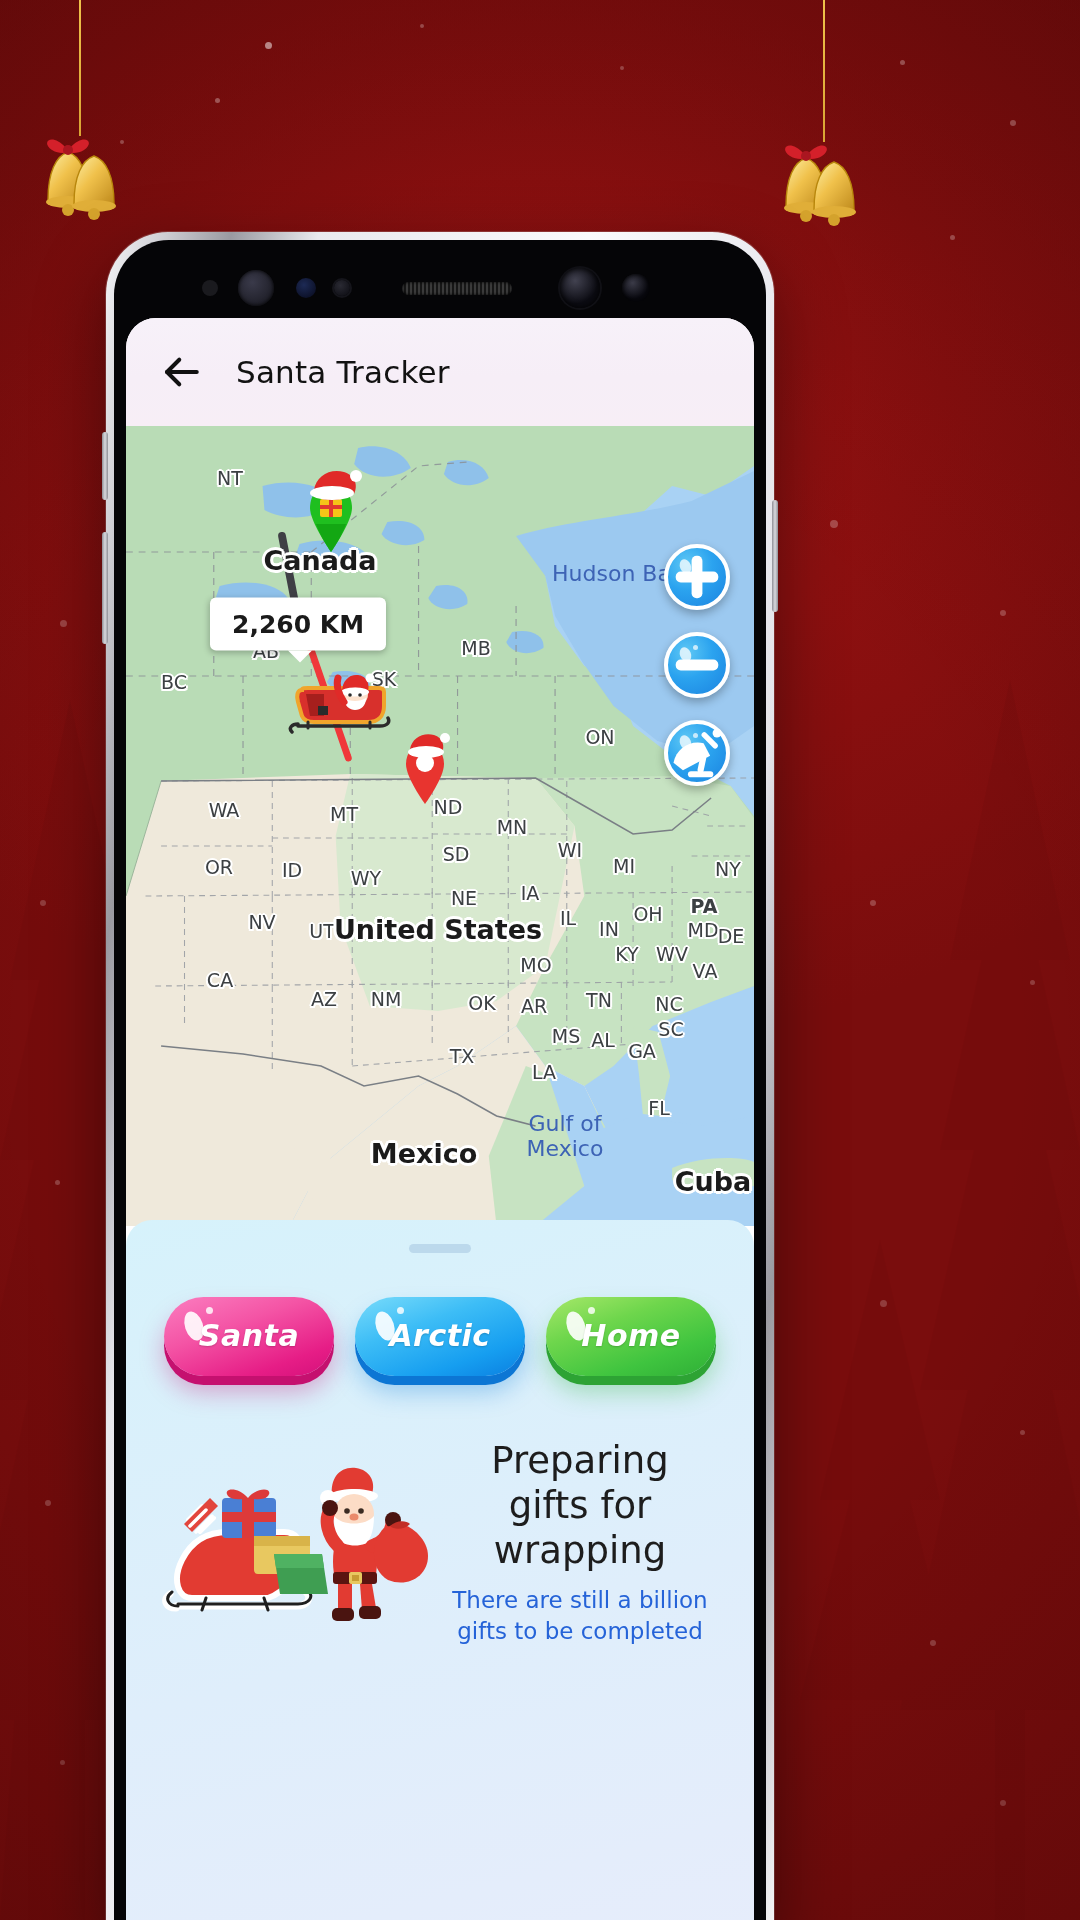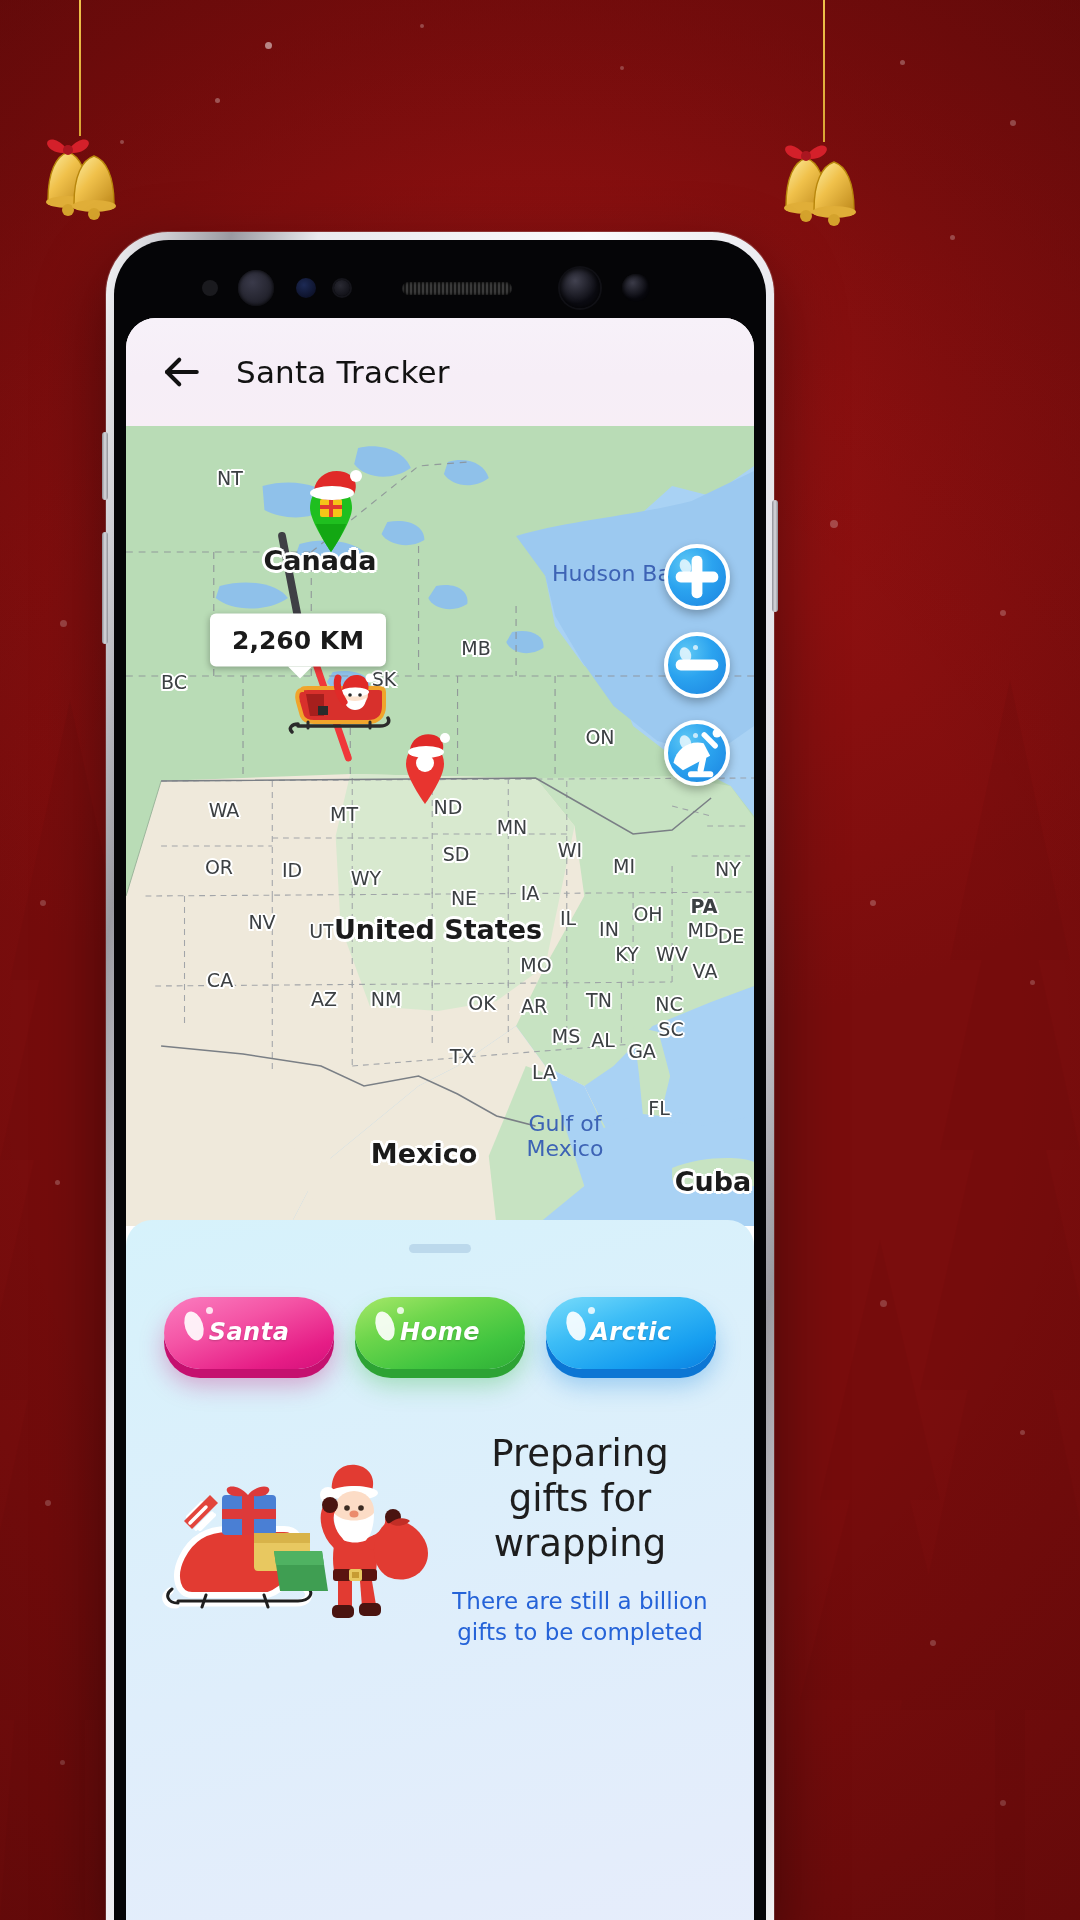--- a/index.html
+++ b/index.html
@@ -168,21 +168,21 @@
     cursor: pointer;
   }
   .chip-row { display: flex; justify-content: space-between; padding: 0 38px; }
   .chip {
     position: relative;
     min-width: 170px;
     padding: 21px 30px 23px 30px;
     border-radius: 44px;
     text-align: center;
     color: #fff;
-    font-size: 24px; font-weight: bold; font-style: italic;
+    font-size: 30px; font-weight: bold; font-style: italic;
     letter-spacing: .5px;
     cursor: pointer;
     overflow: hidden;
     text-shadow: 0 1px 2px rgba(0,0,0,.18);
   }
   .chip .gloss {
     position: absolute; left: 21px; top: 14px;
     width: 18px; height: 30px; border-radius: 50%;
     background: rgba(255,255,255,.9); transform: rotate(-18deg);
   }
@@ -199,21 +199,21 @@
     padding: 62px 34px 0 30px;
     gap: 12px;
   }
   .info-art { flex: none; width: 278px; height: 190px; position: relative; }
   .info-text { flex: 1; text-align: center; padding-right: 6px; }
   .info-title {
     font-size: 37px; color: #1d1d1d; line-height: 1.22;
     font-family: "DejaVu Sans", "Liberation Sans", sans-serif;
   }
   .info-sub {
-    margin-top: 20px;
+    margin-top: 12px;
     font-size: 23px; color: #2563d8; line-height: 1.35;
   }
 </style>
 </head>
 <body>
 
 <div class="stage">
 
   <svg class="bg-trees" viewBox="0 0 1080 1920" preserveAspectRatio="none">
     <g fill="#6e0c0c" opacity="0.85">
@@ -501,21 +501,21 @@
               <rect x="34" y="39" width="22" height="4" fill="#e03a2f"></rect>
               <path d="M45 33 C40 27 33 28 35 32 C36.5 34.5 43 33.6 45 33 Z" fill="#e03a2f"></path>
               <path d="M45 33 C50 27 57 28 55 32 C53.5 34.5 47 33.6 45 33 Z" fill="#e03a2f"></path>
 
               <path d="M28 24 C30 10 44 2 58 6 C70 10 72 20 68 28 C60 20 40 18 28 24 Z" fill="#e02a28"></path>
               <ellipse cx="46" cy="27" rx="22" ry="7" fill="#fff"></ellipse>
               <circle cx="70" cy="10" r="6" fill="#fff"></circle>
             </svg>
           </div>
 
-          <div class="dist-bubble" style="left:172px; top:214px;">2,260 KM</div>
+          <div class="dist-bubble" style="left:172px; top:198px;">2,260 KM</div>
 
           <div style="position:absolute; left:158px; top:238px; width:110px; height:70px;">
             <svg width="110" height="70" viewBox="0 0 110 70">
 
               <path d="M18 26 C14 26 12 30 14 38 L18 52 C20 57 24 58 30 58 L84 58 C94 58 100 52 100 42 L100 28 C100 25 98 24 95 24 L24 24 C21 24 18 24 18 26 Z" fill="#d8302c" stroke="#f0a52c" stroke-width="4"></path>
               <path d="M22 30 L40 30 L40 52 L26 52 Z" fill="#a61f1d"></path>
               <rect x="34" y="42" width="10" height="9" fill="#2b2b2b"></rect>
 
               <path d="M14 60 C8 60 4 64 8 68 M14 62 L96 62 C104 62 106 58 104 54" stroke="#2b2b2b" stroke-width="3.5" fill="none" stroke-linecap="round"></path>
               <path d="M24 58 L24 64 M86 58 L86 64" stroke="#2b2b2b" stroke-width="3" stroke-linecap="round"></path>
@@ -568,29 +568,29 @@
 
         <div class="sheet">
           <div class="sheet-handle"></div>
 
           <div class="chip-row">
             <div class="chip" style="background:linear-gradient(160deg,#fb7ec0 0%, #f454a5 38%, #e61d86 78%, #d4107a 100%); box-shadow:0 9px 0 #c5106f, 0 16px 24px rgba(200,20,120,.35);">
               <span class="gloss"></span>
               <span class="gloss2"></span>
               <span class="label">Santa</span>
             </div>
+            <div class="chip" style="background:linear-gradient(160deg,#7adcfb 0%, #3dbdf6 36%, #169ef0 74%, #0b7fe0 100%); box-shadow:0 9px 0 #0c76d4, 0 16px 24px rgba(20,130,220,.35);">
+              <span class="gloss"></span>
+              <span class="gloss2"></span>
+              <span class="label">Arctic</span>
+            </div>
             <div class="chip" style="background:linear-gradient(160deg,#a8e86a 0%, #6ed64c 34%, #3fc43f 72%, #2fae36 100%); box-shadow:0 9px 0 #2da334, 0 16px 24px rgba(50,180,60,.35);">
               <span class="gloss"></span>
               <span class="gloss2"></span>
               <span class="label">Home</span>
-            </div>
-            <div class="chip" style="background:linear-gradient(160deg,#7adcfb 0%, #3dbdf6 36%, #169ef0 74%, #0b7fe0 100%); box-shadow:0 9px 0 #0c76d4, 0 16px 24px rgba(20,130,220,.35);">
-              <span class="gloss"></span>
-              <span class="gloss2"></span>
-              <span class="label">Arctic</span>
             </div>
           </div>
 
           <div class="info">
             <div class="info-art">
               <svg width="278" height="190" viewBox="0 0 278 190">
 
                 <path d="M36 150 C22 150 16 132 26 112 C36 92 52 84 72 84 L128 84 C140 84 146 92 144 106 C142 126 130 144 112 150 Z" fill="#e23b32" stroke="#fff" stroke-width="6" stroke-linejoin="round"></path>
                 <path d="M20 160 C10 160 6 152 14 146 M20 158 L140 158 C152 158 156 150 150 144" stroke="#fff" stroke-width="7" fill="none" stroke-linecap="round"></path>
                 <path d="M22 158 C12 158 8 150 16 144 M22 156 L142 156 C154 156 158 148 152 142" stroke="#1f1f1f" stroke-width="3" fill="none" stroke-linecap="round"></path>

